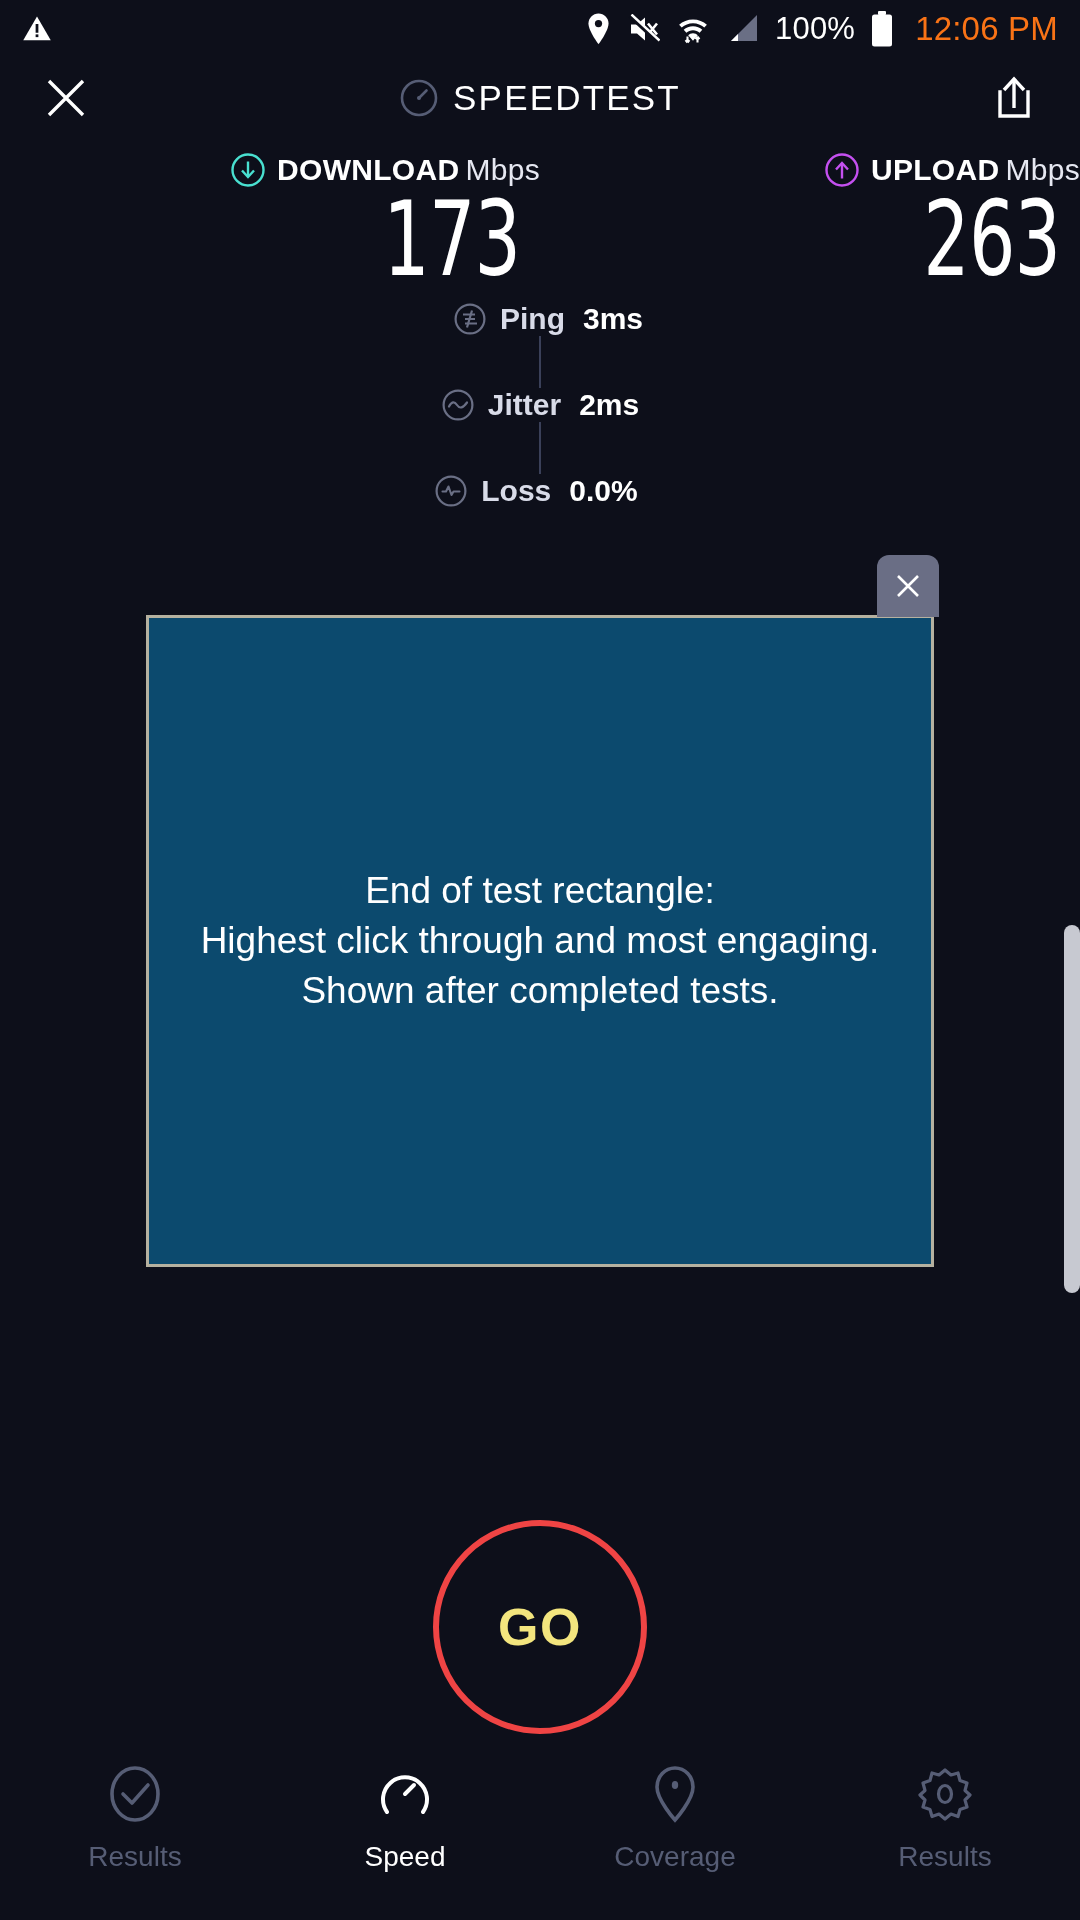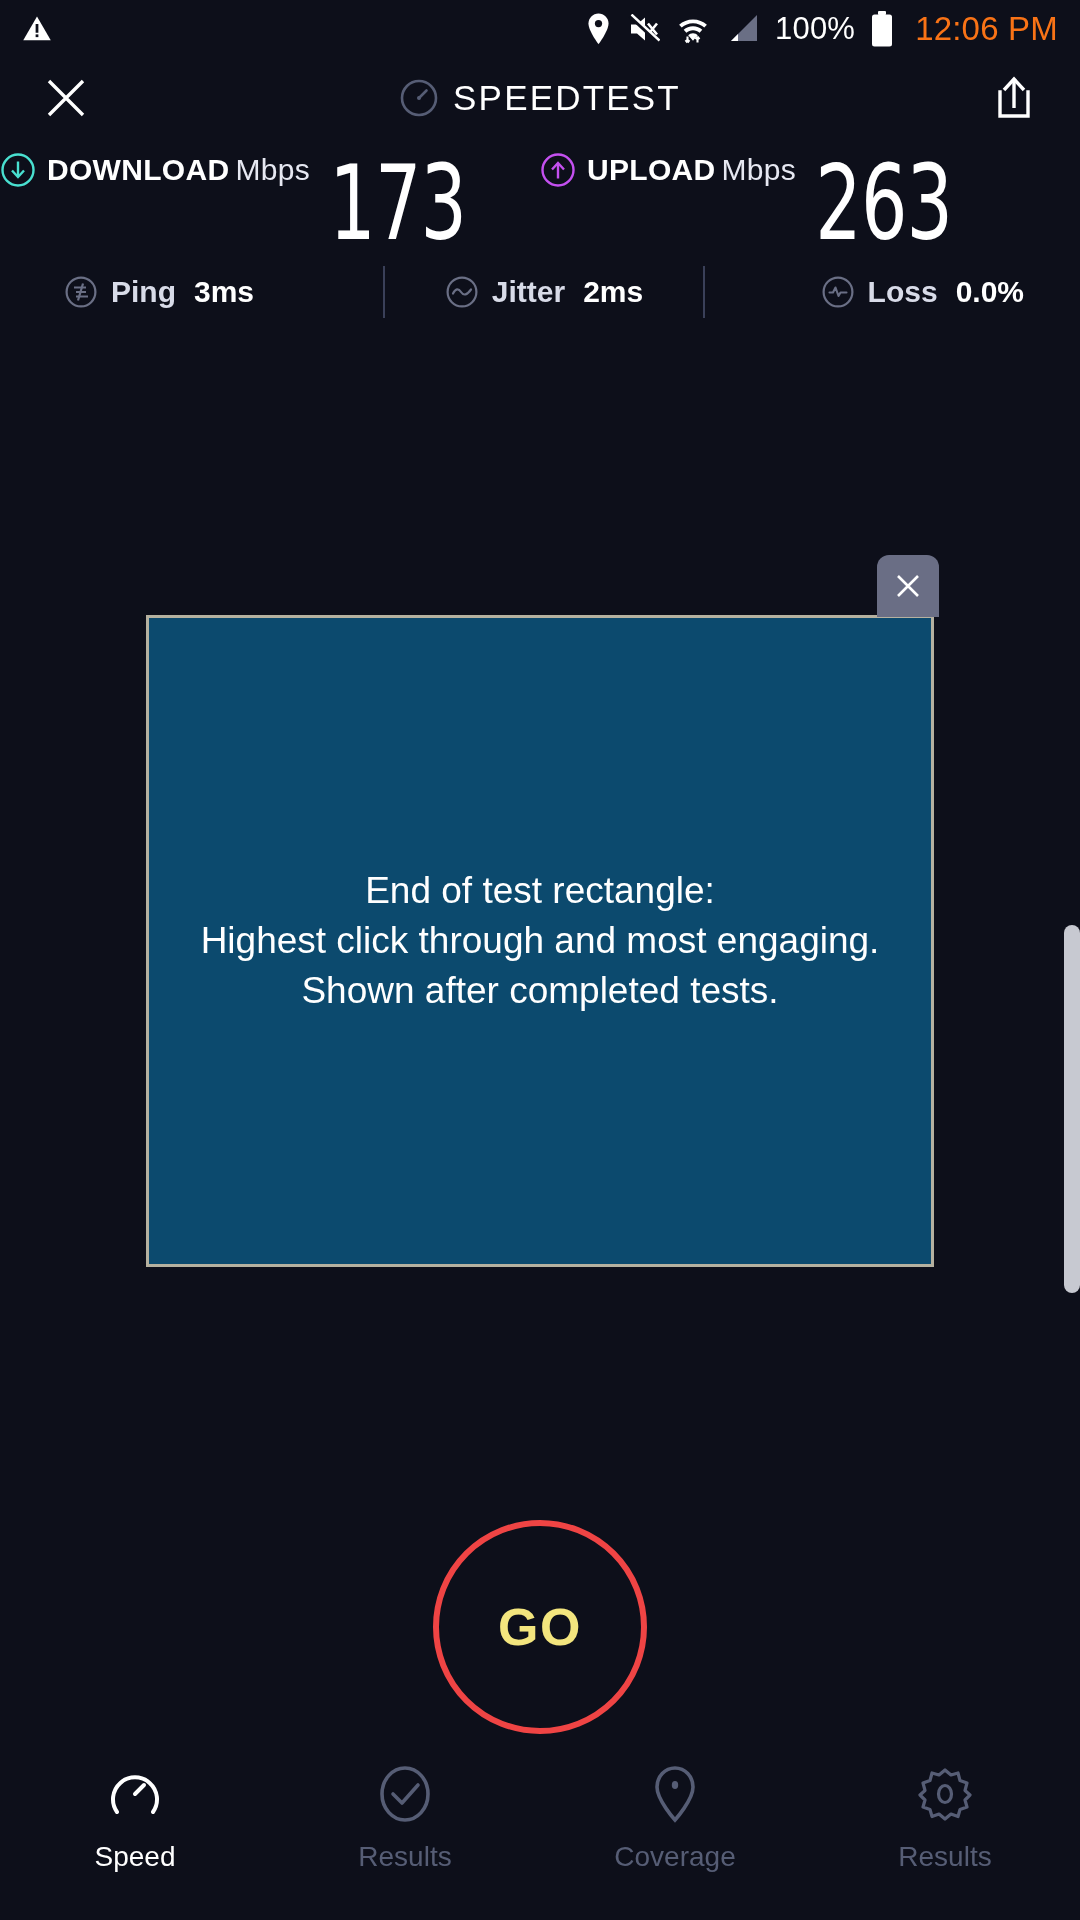--- a/index.html
+++ b/index.html
@@ -38,35 +38,35 @@
     pointer-events:none;
   }
   .brand-text {
     font-size:35px; letter-spacing:2.2px; color:#ffffff; font-weight:400;
   }
   .share-btn { margin-left:auto; width:56px; height:56px; display:flex; align-items:center; justify-content:center; cursor:pointer; }
 
   
   .results { padding-top:14px; }
   .dl-ul-row { display:flex; width:100%; }
-  .metric-col { flex:1; display:flex; align-items:flex-start; }
+  .metric-col { flex:1; display:flex; flex-direction:column; align-items:flex-end; }
   .metric-head { display:flex; align-items:center; gap:11px; }
   .metric-label { font-size:30px; font-weight:700; letter-spacing:0.3px; color:#ffffff; }
   .metric-label .unit { font-weight:400; color:#e6e8f2; margin-left:6px; }
   .metric-value {
     font-size:104px; font-weight:300; line-height:1.02;
     letter-spacing:-1px; color:#ffffff;
     margin-top:-2px;
     font-family:"DejaVu Sans Condensed","Liberation Sans", sans-serif;
     transform:scaleX(0.78); transform-origin:center top;
   }
 
   .pjl-row {
     display:flex; align-items:center; justify-content:center;
-    margin-top:10px; padding:0 48px;
+    margin-top:10px; padding:0 48px;flex-direction:column;
   }
   .pjl-item { display:flex; align-items:center; gap:13px; flex:1; }
   .pjl-item.ping { justify-content:flex-start; padding-left:16px; }
   .pjl-item.jitter { justify-content:center; }
   .pjl-item.loss { justify-content:flex-end; padding-right:8px; }
   .pjl-name { font-size:30px; font-weight:700; color:#d8dbe8; }
   .pjl-val { font-size:30px; font-weight:700; color:#ffffff; margin-left:5px;text-align:right; }
   .pjl-div { width:2px; height:52px; background:#3a4059; }
 
   
@@ -287,41 +287,41 @@
 </div>
 <div class="scrollbar"></div>
 
 <div class="go-wrap">
   <div class="go-btn">
     <span class="go-label">GO</span>
   </div>
 </div>
 
 <div class="bottom-nav">
+  <div class="nav-item">
+    <span>
+      <svg class="icon-svg" width="60" height="60" viewBox="0 0 60 60">
+        <ellipse cx="30" cy="30" rx="23" ry="26" stroke="#565d75" stroke-width="3.6" fill="none"></ellipse>
+        <path d="M18 30 L27 39 L43 21" stroke="#565d75" stroke-width="3.6" fill="none" stroke-linecap="round" stroke-linejoin="round"></path>
+      </svg>
+    </span>
+    <span class="nav-label">Results</span>
+  </div>
   <div class="nav-item active">
     <span>
       <svg class="icon-svg" width="60" height="60" viewBox="0 0 60 60">
         <path d="M12 48 A22 22 0 1 1 48 48" stroke="#ffffff" stroke-width="4" fill="none" stroke-linecap="round"></path>
         <path d="M30 30 L39 21" stroke="#ffffff" stroke-width="4" fill="none" stroke-linecap="round"></path>
       </svg>
     </span>
     <span class="nav-label">Speed</span>
   </div>
   <div class="nav-item">
     <span>
       <svg class="icon-svg" width="60" height="60" viewBox="0 0 60 60">
-        <ellipse cx="30" cy="30" rx="23" ry="26" stroke="#565d75" stroke-width="3.6" fill="none"></ellipse>
-        <path d="M18 30 L27 39 L43 21" stroke="#565d75" stroke-width="3.6" fill="none" stroke-linecap="round" stroke-linejoin="round"></path>
-      </svg>
-    </span>
-    <span class="nav-label">Results</span>
-  </div>
-  <div class="nav-item">
-    <span>
-      <svg class="icon-svg" width="60" height="60" viewBox="0 0 60 60">
         <path d="M30 4 C20 4 12 12.5 12 23 C12 36 30 56 30 56 C30 56 48 36 48 23 C48 12.5 40 4 30 4 Z" stroke="#565d75" stroke-width="3.6" fill="none"></path>
         <ellipse cx="30" cy="21" rx="3.2" ry="4" fill="#565d75"></ellipse>
       </svg>
     </span>
     <span class="nav-label">Coverage</span>
   </div>
   <div class="nav-item">
     <span>
       <svg class="icon-svg" width="60" height="60" viewBox="0 0 60 60">
         <path d="M30 6 L36 11 L43 9 L45 16.5 L52 19 L50 26.5 L55 31 L50 36 L52 43 L45 45.5 L43 52.5 L36 50 L30 55 L24 50 L17 52.5 L15 45.5 L8 43 L10 36 L5 31 L10 26.5 L8 19 L15 16.5 L17 9 L24 11 Z" stroke="#565d75" stroke-width="3.2" fill="none" stroke-linejoin="round"></path>

